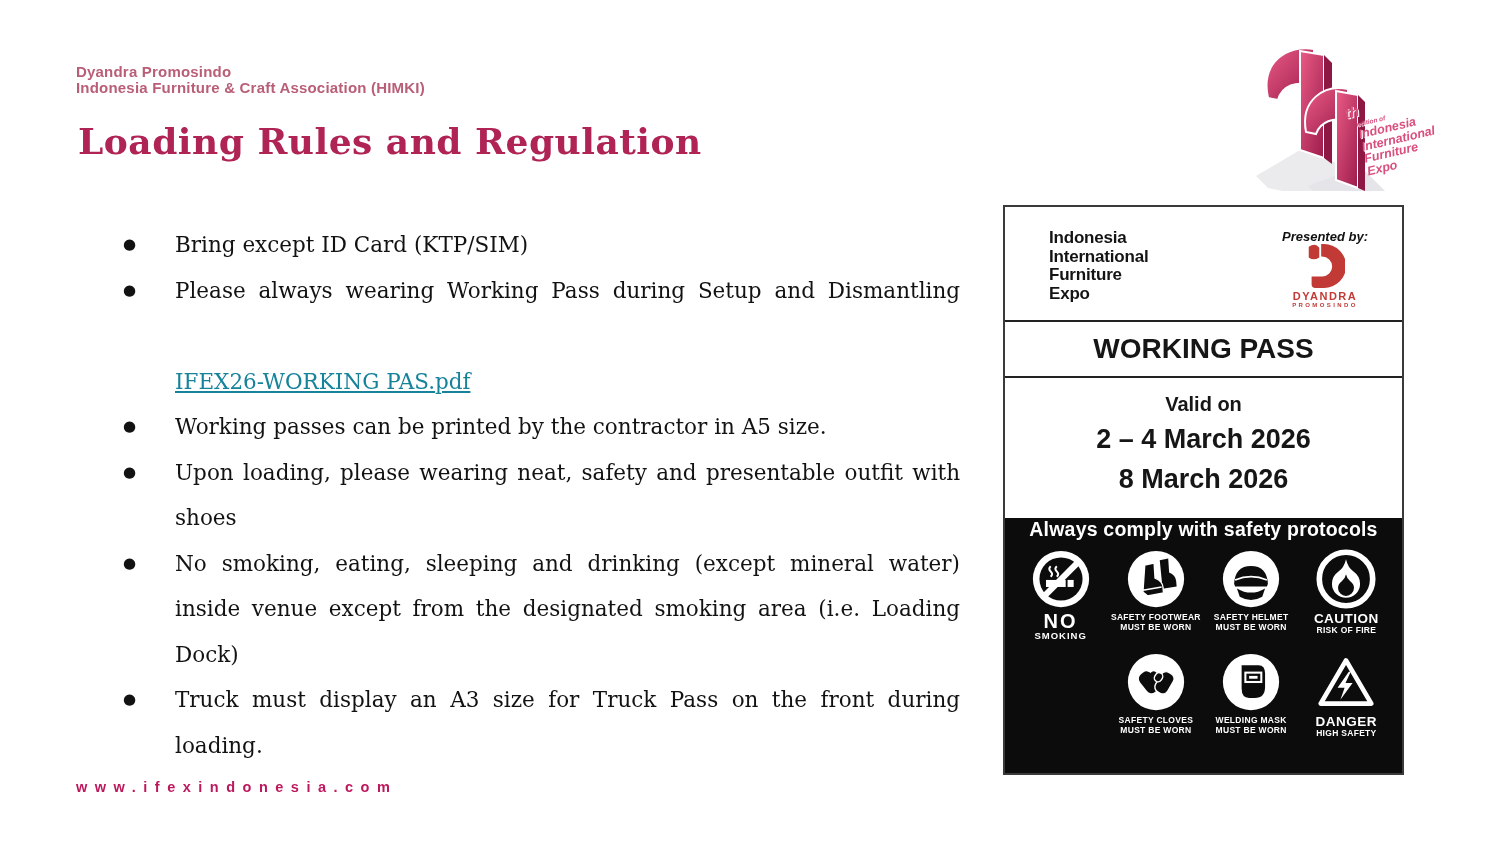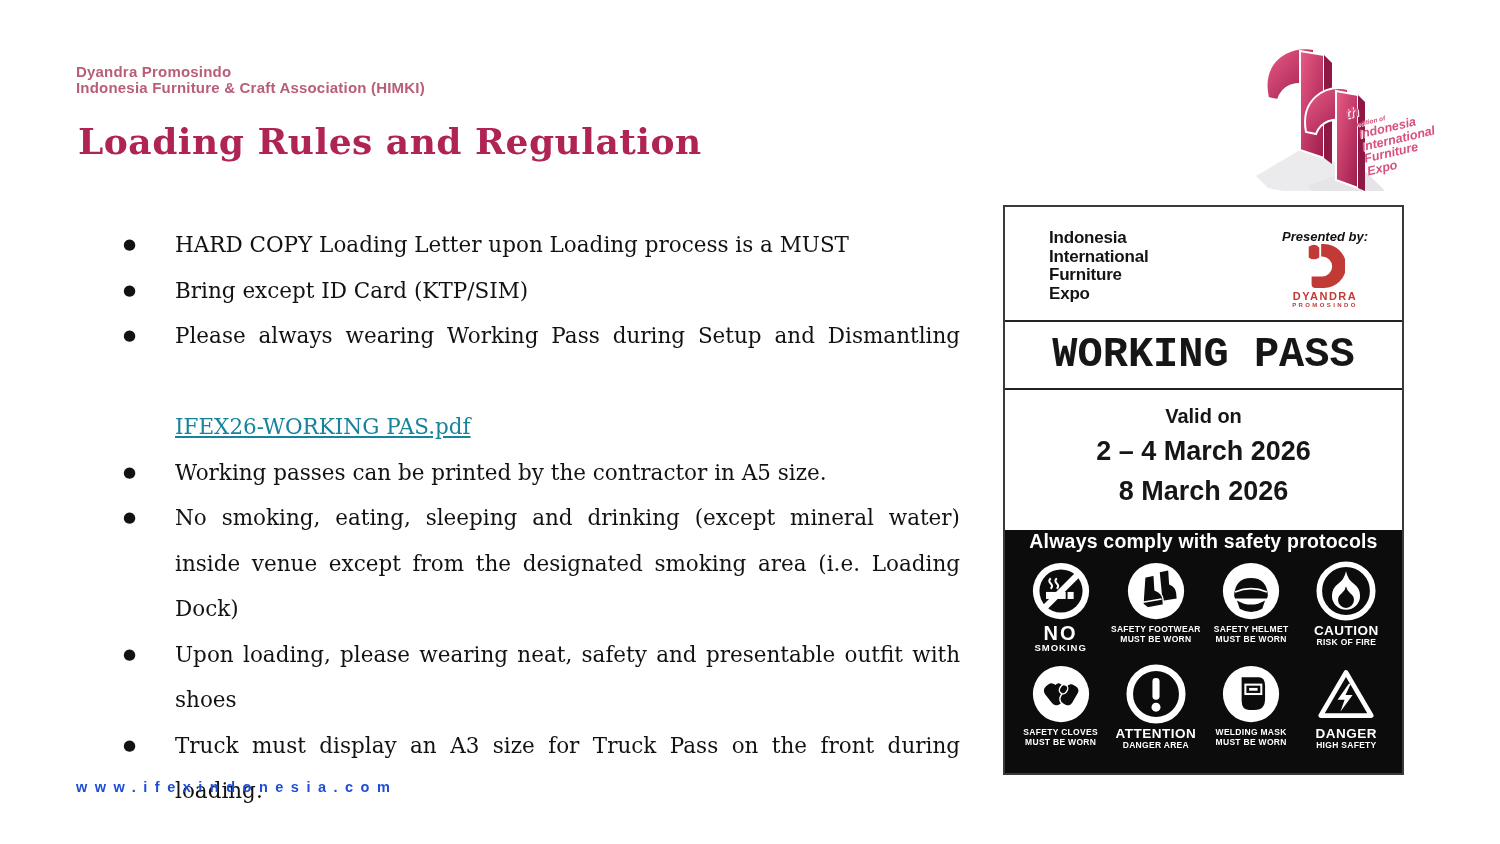--- a/index.html
+++ b/index.html
@@ -18,21 +18,21 @@
   
   .rules { position:absolute; left:115px; top:222px; width:845px; list-style:none;
            font-family:"DejaVu Serif", serif; font-size:21.5px; line-height:45.5px; color:#121212; }
   .rules li { position:relative; padding-left:60px; text-align:justify; }
   .rules li::before { content:"●"; position:absolute; left:8px; top:0; font-size:15px; color:#121212; }
   .jline { text-align:justify; }
   .jline::after { content:""; display:inline-block; width:100%; }
   .doc-link { color:#17839b; text-decoration:underline; }
 
   
-  .footer-url { position:absolute; left:76px; top:779px; color:#1d4ed8;
+  .footer-url { position:absolute; left:76px; top:779px; color:#be185d;
                 font-size:14.5px; font-weight:bold; letter-spacing:7.5px; }
 
   
   .logo11 { position:absolute; left:1248px; top:36px; width:210px; height:155px; }
   .logo11 svg { position:absolute; left:0; top:0; }
   .logo11-text { position:absolute; left:102px; top:56px; transform:rotate(-13deg);
                  color:#d94f7d; text-shadow:1px 1px 0 #fff; width:110px; }
   .logo11-th { font-size:15px; font-weight:800; font-style:italic; display:block; }
   .logo11-ed { font-size:6.5px; font-weight:bold; font-style:italic; display:block; margin:1px 0 1px 9px; }
   .logo11-lines { font-size:12.5px; line-height:12.5px; font-weight:800; font-style:italic; margin-left:9px; }
@@ -40,22 +40,22 @@
   
   .pass-card { position:absolute; left:1003px; top:205px; width:401px; height:570px;
                border:2px solid #3a3a3a; background:#fff; display:flex; flex-direction:column; }
   .pc-header { height:115px; display:flex; justify-content:space-between;
                padding:22px 34px 0 44px; border-bottom:2px solid #222; }
   .pc-brand { font-size:17px; font-weight:800; line-height:18.5px; color:#141414; letter-spacing:-.2px; }
   .pc-presenter { text-align:center; width:86px; }
   .pc-presentedby { font-size:13px; font-weight:bold; color:#111; margin-bottom:0;font-style:italic; }
   .pc-dyandra-name { font-size:11px; font-weight:800; color:#c13a36; letter-spacing:1.5px; margin-top:2px; }
   .pc-dyandra-sub { font-size:6px; font-weight:bold; color:#c13a36; letter-spacing:2.4px; }
-  .pc-wp { height:68px; border-bottom:2px solid #222; display:flex; align-items:center; justify-content:center;
-           font-size:42px; font-weight:800; color:#161616; letter-spacing:0; white-space:nowrap;font-family:Liberation Mono, monospace; }
+  .pc-wp { height:56px; border-bottom:2px solid #222; display:flex; align-items:center; justify-content:center;
+           font-size:28px; font-weight:800; color:#161616; letter-spacing:0; white-space:nowrap; }
   .pc-valid { height:140px; text-align:center; padding-top:15px; color:#161616; }
   .pc-valid-label { font-size:20px; font-weight:800; }
   .pc-dates { font-size:27px; font-weight:800; line-height:40px; margin-top:3px; }
   .pc-safety { flex:1; background:#0c0c0c; color:#fff; text-align:center; padding-top:0; }
   .pc-safety-h { font-size:19.5px; font-weight:800; letter-spacing:.2px; }
   .s-grid { display:flex; flex-wrap:wrap; margin-top:8px; padding:0 8px;justify-content:flex-end; }
   .s-cell { width:25%; height:103px; display:flex; flex-direction:column; align-items:center; }
   .s-icon { width:60px; height:60px; display:block; }
   .s-lbls { margin-top:3px; line-height:10px; }
   .s-l1-xl { font-size:20px; font-weight:bold; letter-spacing:2px; line-height:19px; }
@@ -99,26 +99,25 @@
         <div>International</div>
         <div>Furniture</div>
         <div>Expo</div>
       </div>
     </div>
   </div>
 
   <h1 class="title">Loading Rules and Regulation</h1>
 
   <ul class="rules" id="bullet-list">
-      <li>HARD COPY Loading Letter upon Loading process is a MUST</li>
       <li>Bring except ID Card (KTP/SIM)</li>
       <li><span class="jline">Please always wearing Working Pass during Setup and Dismantling</span><a class="doc-link" href="#">IFEX26-WORKING PAS.pdf</a></li>
       <li>Working passes can be printed by the contractor in A5 size.</li>
+      <li>Upon loading, please wearing neat, safety and presentable outfit with shoes</li>
       <li>No smoking, eating, sleeping and drinking (except mineral water) inside venue except from the designated smoking area (i.e. Loading Dock)</li>
-      <li>Upon loading, please wearing neat, safety and presentable outfit with shoes</li>
       <li>Truck must display an A3 size for Truck Pass on the front during loading.</li>
     </ul>
 
   <div class="footer-url">www.ifexindonesia.com</div>
 
   <div class="pass-card">
     <div class="pc-header">
       <div class="pc-brand">
         <div>Indonesia</div>
         <div>International</div>
@@ -208,31 +207,20 @@
                   <rect x="28" y="26" width="8" height="10" rx="4" fill="#0c0c0c" stroke="#fff" stroke-width="1.5"></rect>
                 </g>
               </svg></span>
             <div class="s-lbls">
               <div class="s-l1-sm">SAFETY CLOVES</div>
               <div class="s-l2">MUST BE WORN</div>
             </div>
           </div>
           <div class="s-cell">
             <span class="s-icon"><svg viewBox="0 0 64 64" width="60" height="60">
-                <circle cx="32" cy="32" r="28" fill="none" stroke="#fff" stroke-width="7"></circle>
-                <rect x="28.2" y="15" width="7.6" height="23" rx="3.6" fill="#fff"></rect>
-                <circle cx="32" cy="46" r="4.8" fill="#fff"></circle>
-              </svg></span>
-            <div class="s-lbls">
-              <div class="s-l1-lg">ATTENTION</div>
-              <div class="s-l2">DANGER AREA</div>
-            </div>
-          </div>
-          <div class="s-cell">
-            <span class="s-icon"><svg viewBox="0 0 64 64" width="60" height="60">
                 <circle cx="32" cy="32" r="30" fill="#fff"></circle>
                 <path d="M22 14 h18 q7 0 7 9 v14 q0 12 -11 12 h-6 q-8 0 -8 -10 z" fill="#0c0c0c"></path>
                 <rect x="26" y="22" width="17" height="10" fill="none" stroke="#fff" stroke-width="2.2"></rect>
                 <rect x="30" y="25.5" width="9" height="3" fill="#fff"></rect>
               </svg></span>
             <div class="s-lbls">
               <div class="s-l1-sm">WELDING MASK</div>
               <div class="s-l2">MUST BE WORN</div>
             </div>
           </div>

